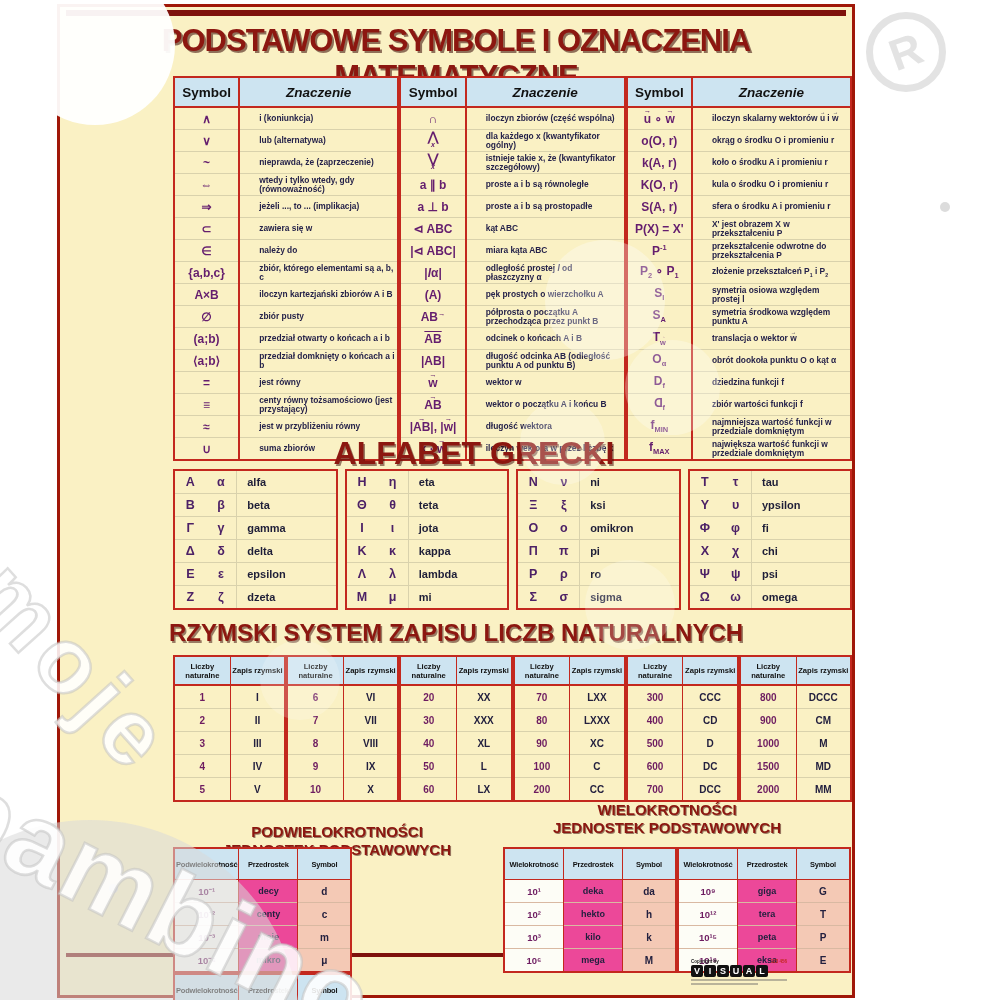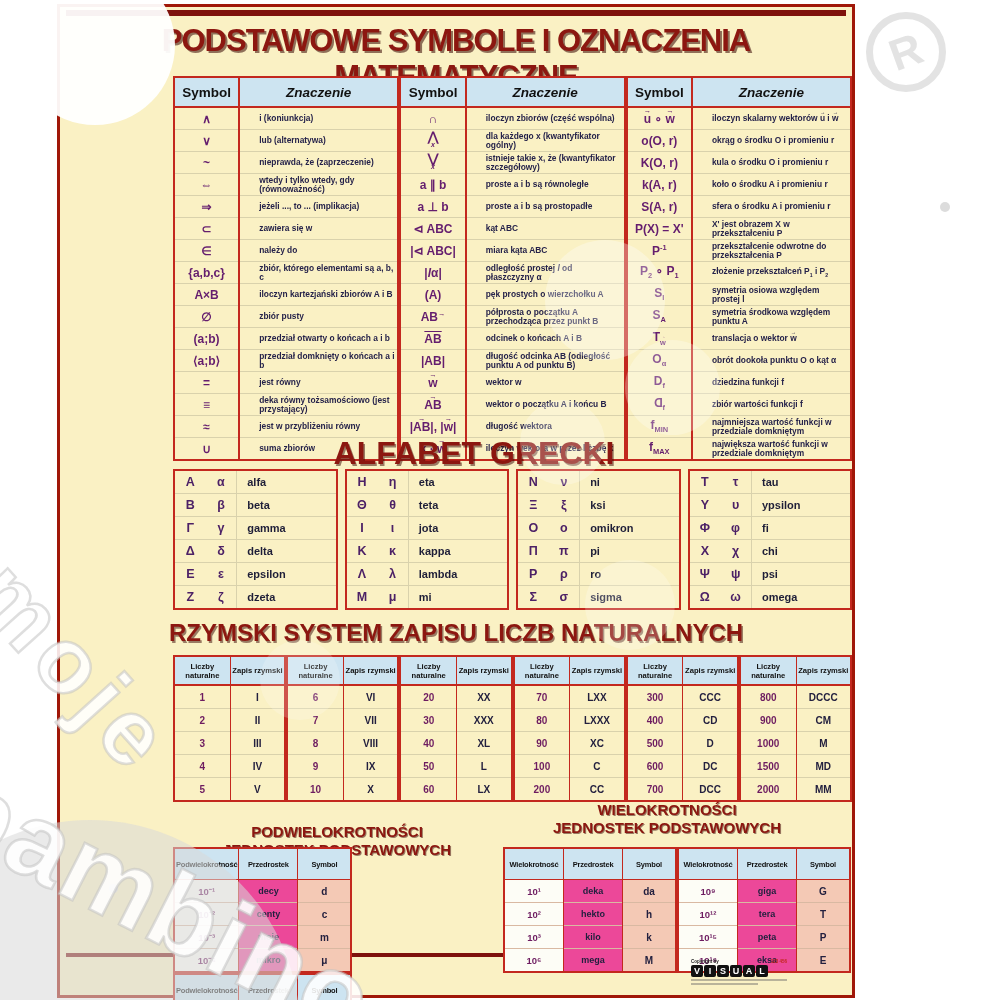--- a/index.html
+++ b/index.html
@@ -167,21 +167,21 @@
             <tr>
               <td class="sym">⟨a;b⟩</td>
               <td class="mean">przedział domknięty o końcach a i b</td>
             </tr>
             <tr>
               <td class="sym">=</td>
               <td class="mean">jest równy</td>
             </tr>
             <tr>
               <td class="sym">≡</td>
-              <td class="mean">deka równy tożsamościowo (jest przystający)</td>
+              <td class="mean">centy równy tożsamościowo (jest przystający)</td>
             </tr>
             <tr>
               <td class="sym">≈</td>
               <td class="mean">jest w przybliżeniu równy</td>
             </tr>
             <tr>
               <td class="sym">∪</td>
               <td class="mean">suma zbiorów</td>
             </tr>
           </tbody>
@@ -276,26 +276,26 @@
           <tbody>
             <tr>
               <td class="sym"><span class="vec">u</span> ∘ <span class="vec">w</span></td>
               <td class="mean">iloczyn skalarny wektorów <span class="vec">u</span> i <span class="vec">w</span></td>
             </tr>
             <tr>
               <td class="sym">o(O, r)</td>
               <td class="mean">okrąg o środku O i promieniu r</td>
             </tr>
             <tr>
+              <td class="sym">k(A, r)</td>
+              <td class="mean">koło o środku A i promieniu r</td>
+            </tr>
+            <tr>
               <td class="sym">K(O, r)</td>
               <td class="mean">kula o środku O i promieniu r</td>
-            </tr>
-            <tr>
-              <td class="sym">k(A, r)</td>
-              <td class="mean">koło o środku A i promieniu r</td>
             </tr>
             <tr>
               <td class="sym">S(A, r)</td>
               <td class="mean">sfera o środku A i promieniu r</td>
             </tr>
             <tr>
               <td class="sym">P(X) = X'</td>
               <td class="mean">X' jest obrazem X w przekształceniu P</td>
             </tr>
             <tr>

